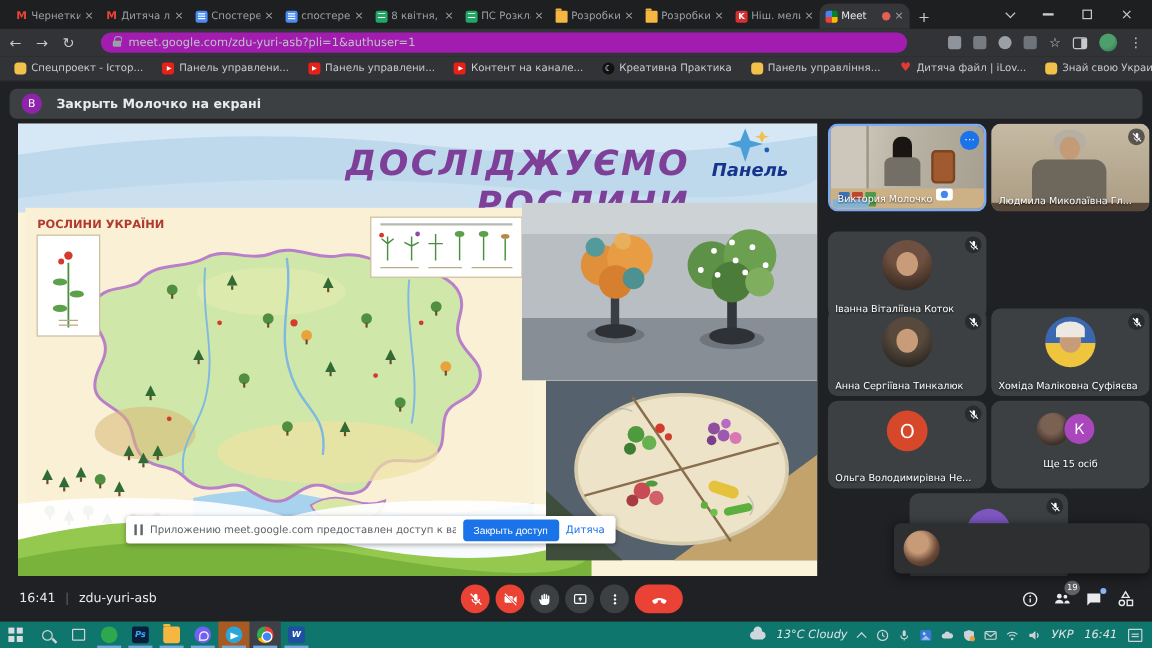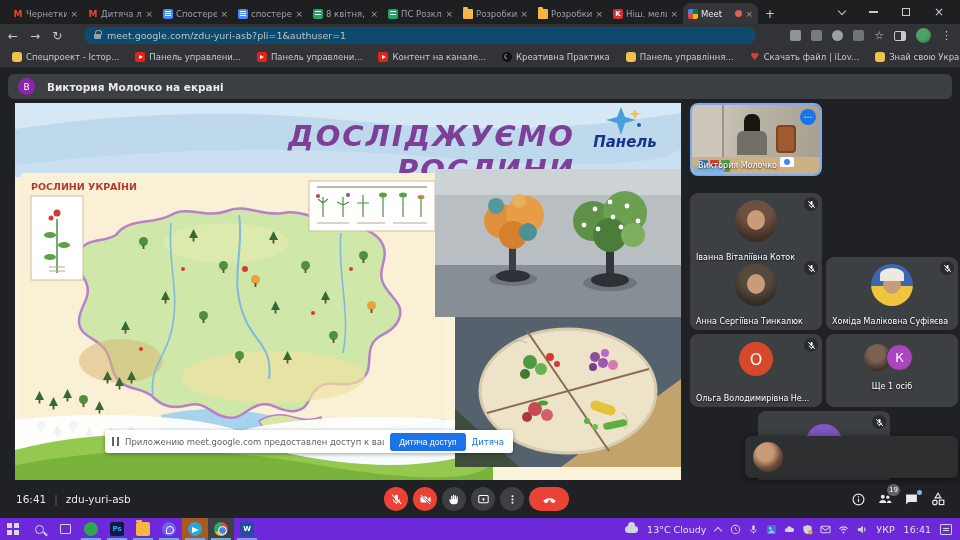--- a/index.html
+++ b/index.html
@@ -35,21 +35,21 @@
   .chev{width:6px;height:6px;border-right:1.5px solid #c7cacd;border-bottom:1.5px solid #c7cacd;
     transform:rotate(45deg);margin-top:-3px;}
   .minbar{width:9px;height:1.5px;background:#c7cacd;}
   .restore{width:8px;height:8px;border:1.2px solid #c7cacd;}
   .closex{color:#c7cacd;font-size:12px;line-height:1;}
 
   
   .toolbar{position:absolute;left:0;top:24px;width:960px;height:23px;background:#323337;
     display:flex;align-items:center;padding:0 8px;gap:12px;}
   .navic{color:#c7cacd;font-size:12px;line-height:1;}
-  .addr{position:absolute;left:84px;top:3px;width:672px;height:17px;border-radius:9px;background:#0c4a6e;
+  .addr{position:absolute;left:84px;top:3px;width:672px;height:17px;border-radius:9px;background:#a21caf;
     color:#bdc1c6;font-size:9.5px;display:flex;align-items:center;gap:6px;padding:0 10px;}
   .lock{width:7px;height:5px;background:#9aa0a6;border-radius:1px;position:relative;margin-top:2px;flex:none;}
   .lock::before{content:"";position:absolute;top:-4px;left:1px;width:5px;height:4px;border:1px solid #9aa0a6;
     border-bottom:none;border-radius:3px 3px 0 0;}
   .toolright{position:absolute;right:8px;top:0;height:23px;display:flex;align-items:center;gap:10px;}
   .ext{width:11px;height:11px;border-radius:2px;background:#8f949a;}
   .ext.e2{background:#777c82;} .ext.e3{border-radius:50%;background:#9aa0a6;} .ext.e4{background:#6f747a;}
   .star{color:#c7cacd;font-size:11px;}
   .sidebar-ic{width:12px;height:10px;border:1.2px solid #c7cacd;border-radius:2px;position:relative;}
   .sidebar-ic::before{content:"";position:absolute;right:0;top:0;width:4px;height:100%;background:#c7cacd;}
@@ -160,22 +160,22 @@
   .cbtn{width:24px;height:24px;border-radius:50%;background:#3c4043;display:flex;align-items:center;justify-content:center;}
   .cbtn.red{background:#ea4335;}
   .endbtn{width:40px;height:24px;border-radius:12px;background:#ea4335;display:flex;align-items:center;justify-content:center;}
   .bright{position:absolute;right:14px;top:0;height:38px;display:flex;align-items:center;gap:11px;}
   .bric{position:relative;display:flex;align-items:center;justify-content:center;}
   .badge{position:absolute;top:-7px;right:-7px;min-width:12px;height:12px;border-radius:6px;background:#5f6368;
     color:#fff;font-size:7px;display:flex;align-items:center;justify-content:center;padding:0 2px;}
   .bluedot{position:absolute;top:-2px;right:-3px;width:5px;height:5px;border-radius:50%;background:#8ab4f8;}
 
   
-  .taskbar{position:absolute;left:0;top:518px;width:960px;height:22px;background:#6d28d9;
-    display:flex;align-items:center;}
+  .taskbar{position:absolute;left:0;top:518px;width:960px;height:22px;background:#0f766e;
+    display:flex;align-items:center;font-style:italic;}
   .tb-l{display:flex;align-items:center;height:100%;}
   .tbtn{width:26px;height:100%;display:flex;align-items:center;justify-content:center;position:relative;}
   .tbtn .ul{position:absolute;bottom:0;left:3px;right:3px;height:2px;background:#76a9dd;}
   .startgrid{width:12px;height:12px;display:grid;grid-template-columns:5px 5px;grid-template-rows:5px 5px;gap:1.5px;}
   .startgrid i{background:#d8dbe0;}
   .searchic{width:9px;height:9px;border:1.5px solid #cfd3d8;border-radius:50%;position:relative;}
   .searchic::after{content:"";position:absolute;left:7px;top:7px;width:5px;height:1.5px;background:#cfd3d8;transform:rotate(45deg);}
   .tvic{width:11px;height:10px;border:1.5px solid #cfd3d8;border-radius:1px;}
   .app{width:14px;height:14px;border-radius:3px;display:flex;align-items:center;justify-content:center;
     font-size:7px;font-weight:bold;color:#fff;}
@@ -309,34 +309,34 @@
     <span class="bm">
         <span class="bi bi-moon">☾</span>
         <span>Креативна Практика</span>
       </span>
     <span class="bm">
         <span class="bi bi-hand"></span>
         <span>Панель управління...</span>
       </span>
     <span class="bm">
         <span class="bi bi-heart">♥</span>
-        <span>Скачать файл | iLov...</span>
+        <span>Дитяча файл | iLov...</span>
       </span>
     <span class="bm">
         <span class="bi bi-hand"></span>
         <span>Знай свою Украину...</span>
       </span>
 
   </div>
 
   <div class="meet">
 
     <div class="banner">
       <span class="banner-av">В</span>
-      <span class="banner-t">Виктория Молочко на екрані</span>
+      <span class="banner-t">Закрыть Молочко на екрані</span>
     </div>
 
     <div class="stage">
       <svg class="sky" viewBox="0 0 666 74" preserveAspectRatio="none">
         <rect width="666" height="74" fill="#bed9ec"></rect>
         <path d="M0 26 Q170 0 340 18 T666 10 L666 0 L0 0 Z" fill="#d6e8f5"></path>
         <path d="M0 62 Q210 36 420 54 T666 46 L666 74 L0 74 Z" fill="#cadfef"></path>
       </svg>
       <div class="ptitle">ДОСЛІДЖУЄМО РОСЛИНИ</div>
       <div class="plogo">
@@ -503,21 +503,21 @@
       <svg class="grass" viewBox="0 0 486 72" preserveAspectRatio="none">
         <ellipse cx="95" cy="30" rx="150" ry="27" fill="#ffffff" opacity="0.92"></ellipse>
         <ellipse cx="370" cy="34" rx="160" ry="29" fill="#ffffff" opacity="0.92"></ellipse>
         <path d="M0 40 Q125 6 265 38 T486 34 L486 72 L0 72 Z" fill="#94c84e"></path>
         <path d="M0 55 Q145 24 305 52 T486 50 L486 72 L0 72 Z" fill="#7ab33c"></path>
       </svg>
 
       <div class="sharebar">
         <span class="pausebars"></span>
         <span class="sharemsg">Приложению meet.google.com предоставлен доступ к вашему экрану.</span>
-        <button class="stopbtn">Дитяча доступ</button>
+        <button class="stopbtn">Закрыть доступ</button>
         <span class="hidebtn">Дитяча</span>
       </div>
     </div>
 
     <div class="tiles">
 
       <div class="tile speaking" style="left:0;top:0">
         <div class="sc1">
           <div class="door"></div>
             <div class="hair"></div>
@@ -527,20 +527,37 @@
           <div class="bk1"></div>
             <div class="bk2"></div>
             <div class="bk3"></div>
             <div class="pad"></div>
           <div class="wm"></div>
         </div>
         <div class="dotsbtn">⋯</div>
         <div class="pname">Виктория Молочко</div>
       </div>
 
+      <div class="tile" style="left:136px;top:0">
+        <div class="sc2">
+          <div class="hair"></div>
+            <div class="face"></div>
+            <div class="body"></div>
+            <div class="desk"></div>
+        </div>
+        <div class="micoff">
+          <svg width="9" height="9" viewBox="0 0 12 12">
+              <rect x="4.6" y="1.2" width="2.8" height="5.6" rx="1.4" fill="#fff"></rect>
+              <path d="M3 6a3 3 0 0 0 6 0" stroke="#fff" fill="none"></path>
+              <line x1="6" y1="9" x2="6" y2="10.8" stroke="#fff"></line>
+              <line x1="1.5" y1="1.5" x2="10.5" y2="10.5" stroke="#fff" stroke-width="1.3"></line>
+            </svg>
+        </div>
+        <div class="pname">Людмила Миколаївна Гл...</div>
+      </div>
 
       <div class="tile" style="left:0;top:90px">
         <div class="av av-kotok"></div>
         <div class="micoff">
           <svg width="9" height="9" viewBox="0 0 12 12">
               <rect x="4.6" y="1.2" width="2.8" height="5.6" rx="1.4" fill="#fff"></rect>
               <path d="M3 6a3 3 0 0 0 6 0" stroke="#fff" fill="none"></path>
               <line x1="6" y1="9" x2="6" y2="10.8" stroke="#fff"></line>
               <line x1="1.5" y1="1.5" x2="10.5" y2="10.5" stroke="#fff" stroke-width="1.3"></line>
             </svg>
@@ -586,21 +603,21 @@
             </svg>
         </div>
         <div class="pname">Ольга Володимирівна Не...</div>
       </div>
 
       <div class="tile" style="left:136px;top:231px">
         <div class="pair">
           <span class="pa1"></span>
           <span class="pa2">К</span>
         </div>
-        <div class="pname center">Ще 1 осіб</div>
+        <div class="pname center">Ще 15 осіб</div>
       </div>
 
       <div class="tile" style="left:68px;top:308px">
         <div class="av av-part"></div>
         <div class="micoff">
           <svg width="9" height="9" viewBox="0 0 12 12">
               <rect x="4.6" y="1.2" width="2.8" height="5.6" rx="1.4" fill="#fff"></rect>
               <path d="M3 6a3 3 0 0 0 6 0" stroke="#fff" fill="none"></path>
               <line x1="6" y1="9" x2="6" y2="10.8" stroke="#fff"></line>
               <line x1="1.5" y1="1.5" x2="10.5" y2="10.5" stroke="#fff" stroke-width="1.3"></line>

